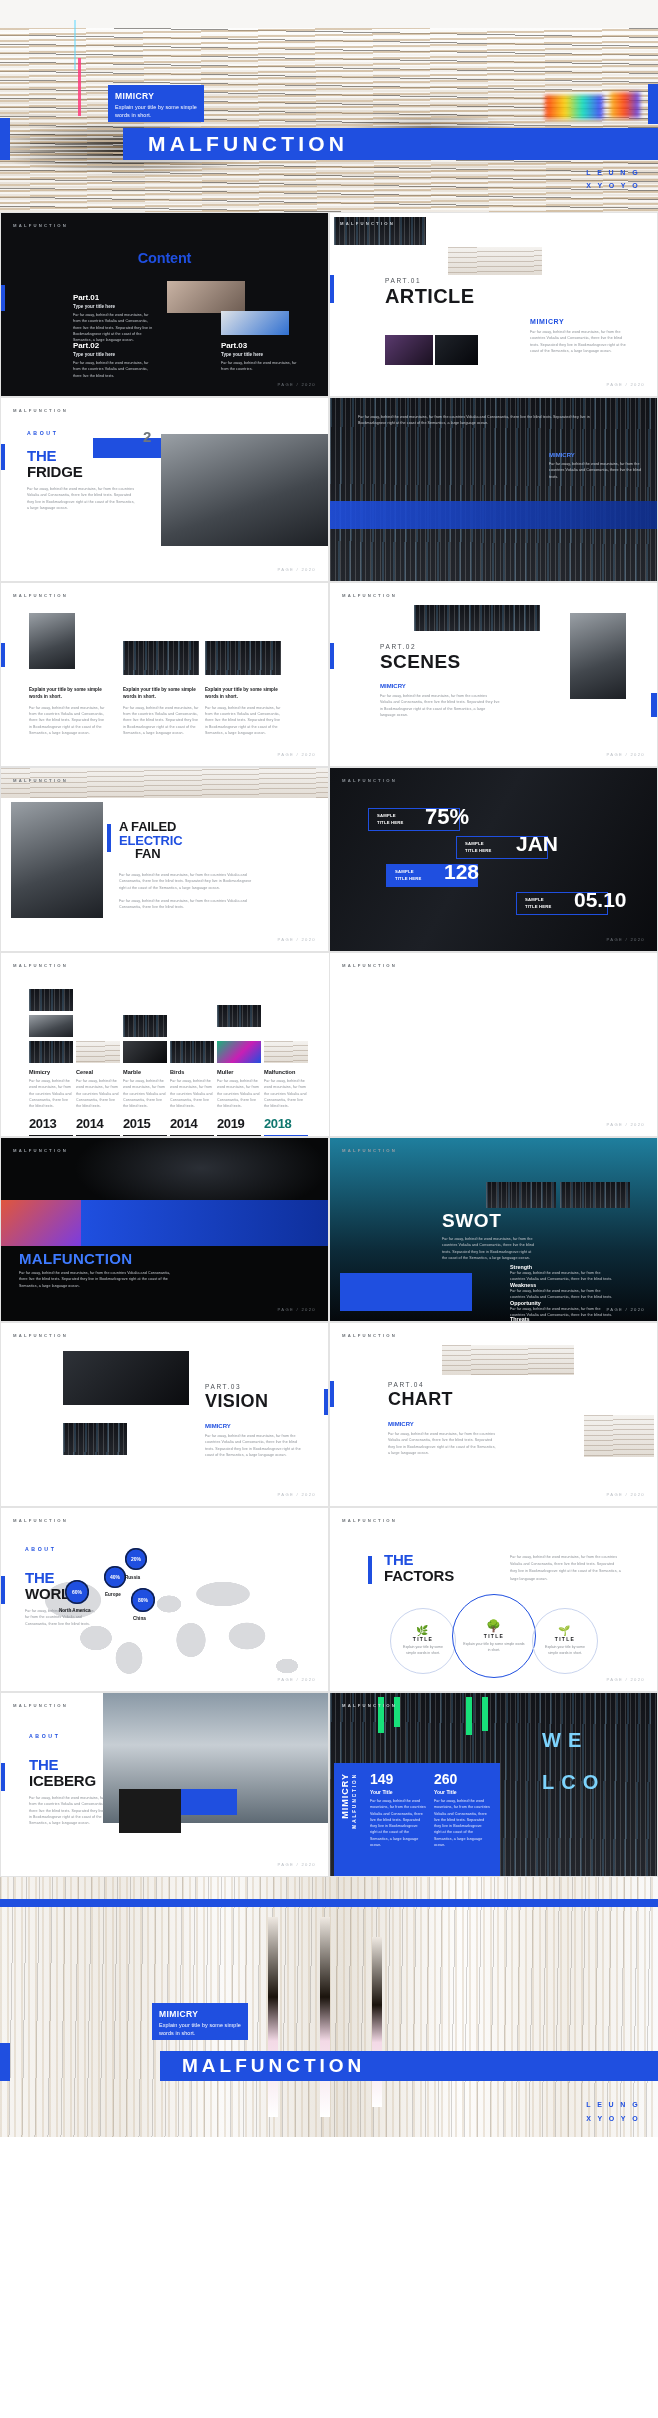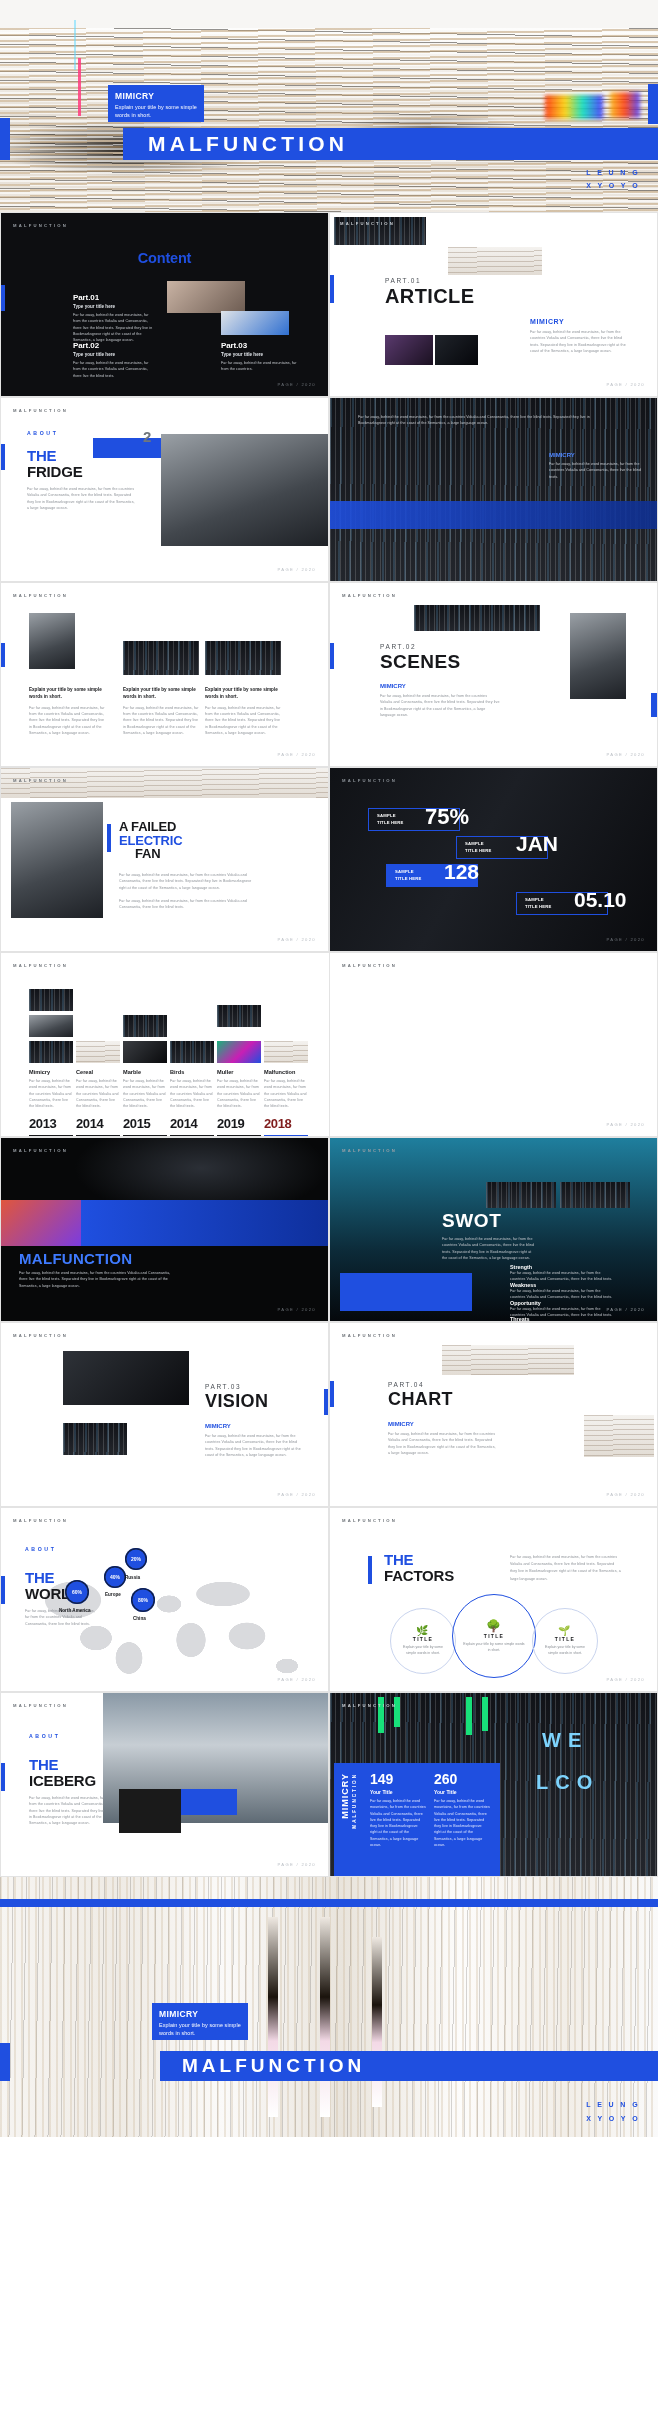--- a/index.html
+++ b/index.html
@@ -105,21 +105,21 @@
   .part-s { font-size:4.6px; font-weight:bold; color:#dfe3e8; margin-top:2px;}
 
   
   .statbox { position:absolute; border:1px solid #1f4fe0; display:flex; align-items:center;}
   .statbox .sl { font-size:4.2px; font-weight:bold; color:#fff; line-height:1.5; padding-left:8px; letter-spacing:.2px;}
   .statnum { position:absolute; color:#fff; font-weight:bold; }
 
   
   .tl-name { font-size:5.6px; font-weight:bold; color:#17181b; }
   .tl-year { font-size:13px; font-weight:bold; color:#17181b; letter-spacing:-.4px;}
-  .tl-year.active { color:#7f1d1d; }
+  .tl-year.active { color:#0f766e; }
   .tl-rule { height:2.5px; background:#17181b; }
   .tl-rule.active { background:#1f4fe0; }
 
   
   .mapbg {
     position:absolute; inset:0;
     background:
       radial-gradient(ellipse 46px 30px at 72px 92px, #d9dadd 60%, transparent 62%),
       radial-gradient(ellipse 26px 20px at 95px 130px, #d9dadd 60%, transparent 62%),
       radial-gradient(ellipse 22px 26px at 128px 150px, #d9dadd 60%, transparent 62%),
@@ -547,21 +547,21 @@
 
   <div class="slide s-dark">
     <div class="ph gl" style="position:absolute;inset:0;"></div>
     <div style="position:absolute;left:48px;top:4px;width:6px;height:36px;background:#18e07a;"></div>
     <div style="position:absolute;left:64px;top:4px;width:6px;height:30px;background:#18e07a;"></div>
     <div style="position:absolute;left:136px;top:4px;width:6px;height:38px;background:#18e07a;"></div>
     <div style="position:absolute;left:152px;top:4px;width:6px;height:34px;background:#18e07a;"></div>
     <div class="wm" style="color:#cfd3d8;">MALFUNCTION</div>
 
     <div class="wel" style="left:212px;top:36px;">WE</div>
-    <div class="wel" style="left:206px;top:78px;">LCO</div>
+    <div class="wel" style="left:212px;top:78px;">LCO</div>
     <div class="wel" style="left:4px;top:150px;">ME</div>
 
     <div style="position:absolute;left:4px;top:70px;width:166px;height:115px;background:#1f4fe0;"></div>
     <div class="vbrand" style="left:10px;top:80px;font-size:9px;">MIMICRY</div>
     <div class="vbrand" style="left:22px;top:80px;font-size:4.6px;letter-spacing:2px;">MALFUNCTION</div>
 
     <div style="position:absolute;left:40px;top:78px;width:56px;">
       <div style="font-size:14px;font-weight:bold;color:#fff;">149</div>
       <div style="font-size:5px;font-weight:bold;color:#fff;margin-top:2px;">Your Title</div>
       <div class="tiny w" style="margin-top:3px;color:#e3e9ff;">Far far away, behind the word mountains, far from the countries Vokalia and Consonantia, there live the blind texts. Separated they live in Bookmarksgrove right at the coast of the Semantics, a large language ocean.</div>

